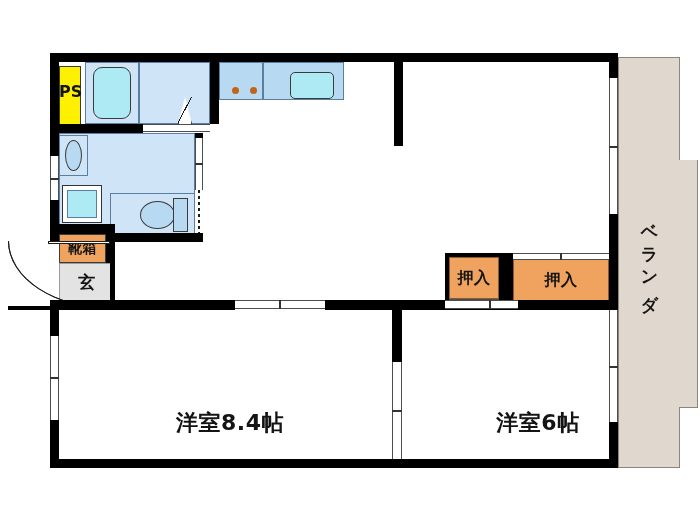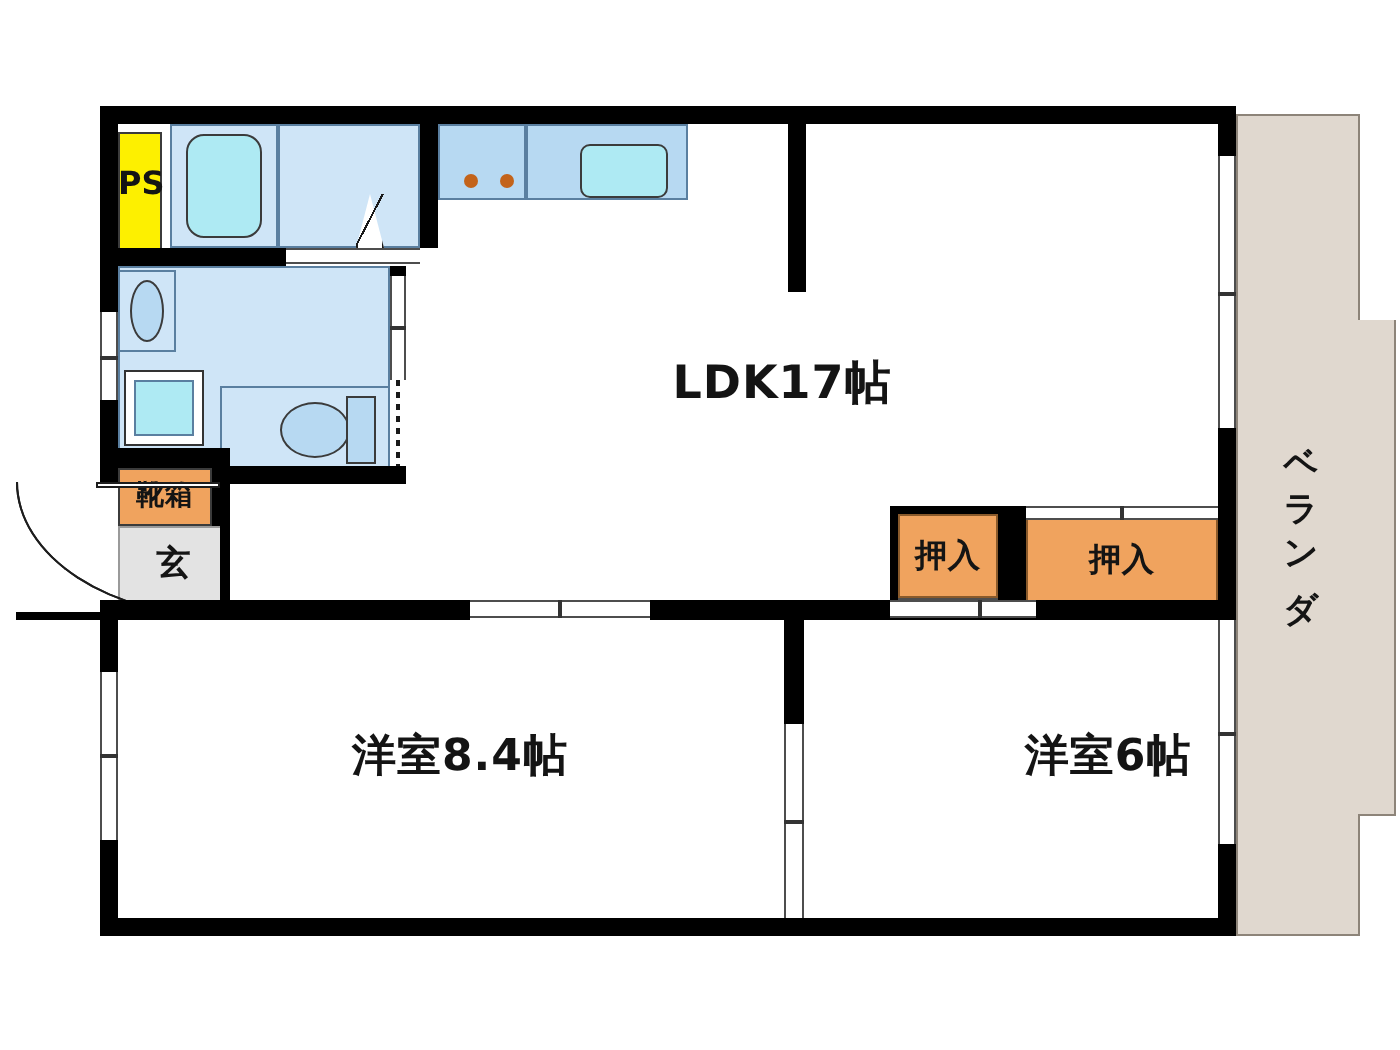--- a/index.html
+++ b/index.html
@@ -34,21 +34,21 @@
   
   .lbl {
     color: #141414;
     font-weight: 700;
     line-height: 1;
     white-space: nowrap;
     text-align: center;
     letter-spacing: 0.5px;
   }
   .lbl-ldk  { font-size: 23px; }
-  .lbl-room { font-size: 22px; }
+  .lbl-room { font-size: 22px; margin-top: 44px; }
   .lbl-osi  { font-size: 16px; }
   .lbl-ps   { font-size: 16px; letter-spacing: 0px; line-height: 1.15; }
   .lbl-kutu { font-size: 14px; }
   .lbl-gen  { font-size: 17px; }
   .lbl-bal  {
     font-size: 17px;
     writing-mode: vertical-rl;
     text-orientation: upright;
     letter-spacing: 4px;
   }
@@ -173,21 +173,20 @@
   <div class="abs wall" style="left:8px; top:306px; width:107px; height:4px;"></div>
 
   <div class="abs fill-blue out1" style="left:219px; top:62px; width:125px; height:38px;"></div>
   <div class="abs" style="left:262px; top:62px; width:1.5px; height:38px; background:#5a7fa0;"></div>
   <div class="abs burner" style="left:232px; top:87px; width:7px; height:7px;"></div>
   <div class="abs burner" style="left:250px; top:87px; width:7px; height:7px;"></div>
   <div class="abs fill-cyan rrect-s out2" style="left:290px; top:72px; width:44px; height:27px;"></div>
 
   <div class="abs wall" style="left:394px; top:53px; width:9px; height:93px;"></div>
 
-  <div class="abs lbl lbl-ldk" style="left:310px; top:181px; width:162px;">LDK17帖</div>
 
   <div class="abs wall" style="left:445px; top:253px; width:58px; height:57px;"></div>
   <div class="abs fill-orange" style="left:449px; top:257px; width:50px; height:42px; border:1.2px solid #8a5a2b;"></div>
   <div class="abs lbl lbl-osi" style="left:449px; top:270px; width:50px;">押入</div>
 
   <div class="abs wall" style="left:503px; top:253px; width:112px; height:57px;"></div>
   <div class="abs fill-orange" style="left:513px; top:259px; width:96px; height:42px; border:1.2px solid #8a5a2b;"></div>
   <div class="abs lbl lbl-osi" style="left:513px; top:272px; width:96px;">押入</div>
 
   <div class="abs sash" style="left:513px; top:253px; width:96px; height:7px;"></div>
@@ -201,21 +200,21 @@
   <div class="abs wall" style="left:325px; top:300px; width:120px; height:10px;"></div>
   <div class="abs sash" style="left:445px; top:300px; width:73px; height:9px;"></div>
   <div class="abs sash-mark" style="left:489px; top:300px; width:1.5px; height:9px;"></div>
   <div class="abs wall" style="left:518px; top:300px; width:100px; height:10px;"></div>
 
   <div class="abs wall" style="left:392px; top:300px; width:10px; height:62px;"></div>
   <div class="abs sash-v" style="left:392px; top:362px; width:10px; height:97px;"></div>
   <div class="abs sash-mark" style="left:392px; top:410px; width:10px; height:1.5px;"></div>
 
   <div class="abs lbl lbl-room" style="left:140px; top:368px; width:180px;">洋室8.4帖</div>
-  <div class="abs lbl lbl-room" style="left:464px; top:368px; width:180px;">洋室6帖</div>
+  <div class="abs lbl lbl-room" style="left:448px; top:368px; width:180px;">洋室6帖</div>
 
   <div class="abs sash-v" style="left:50px; top:336px; width:9px; height:84px;"></div>
   <div class="abs sash-mark" style="left:50px; top:377px; width:9px; height:1.5px;"></div>
 
   <div class="abs sash-v" style="left:50px; top:156px; width:9px; height:44px;"></div>
   <div class="abs sash-mark" style="left:50px; top:178px; width:9px; height:1.5px;"></div>
 
   <div class="abs sash-v" style="left:609px; top:78px; width:9px; height:136px;"></div>
   <div class="abs sash-mark" style="left:609px; top:146px; width:9px; height:1.5px;"></div>
 

